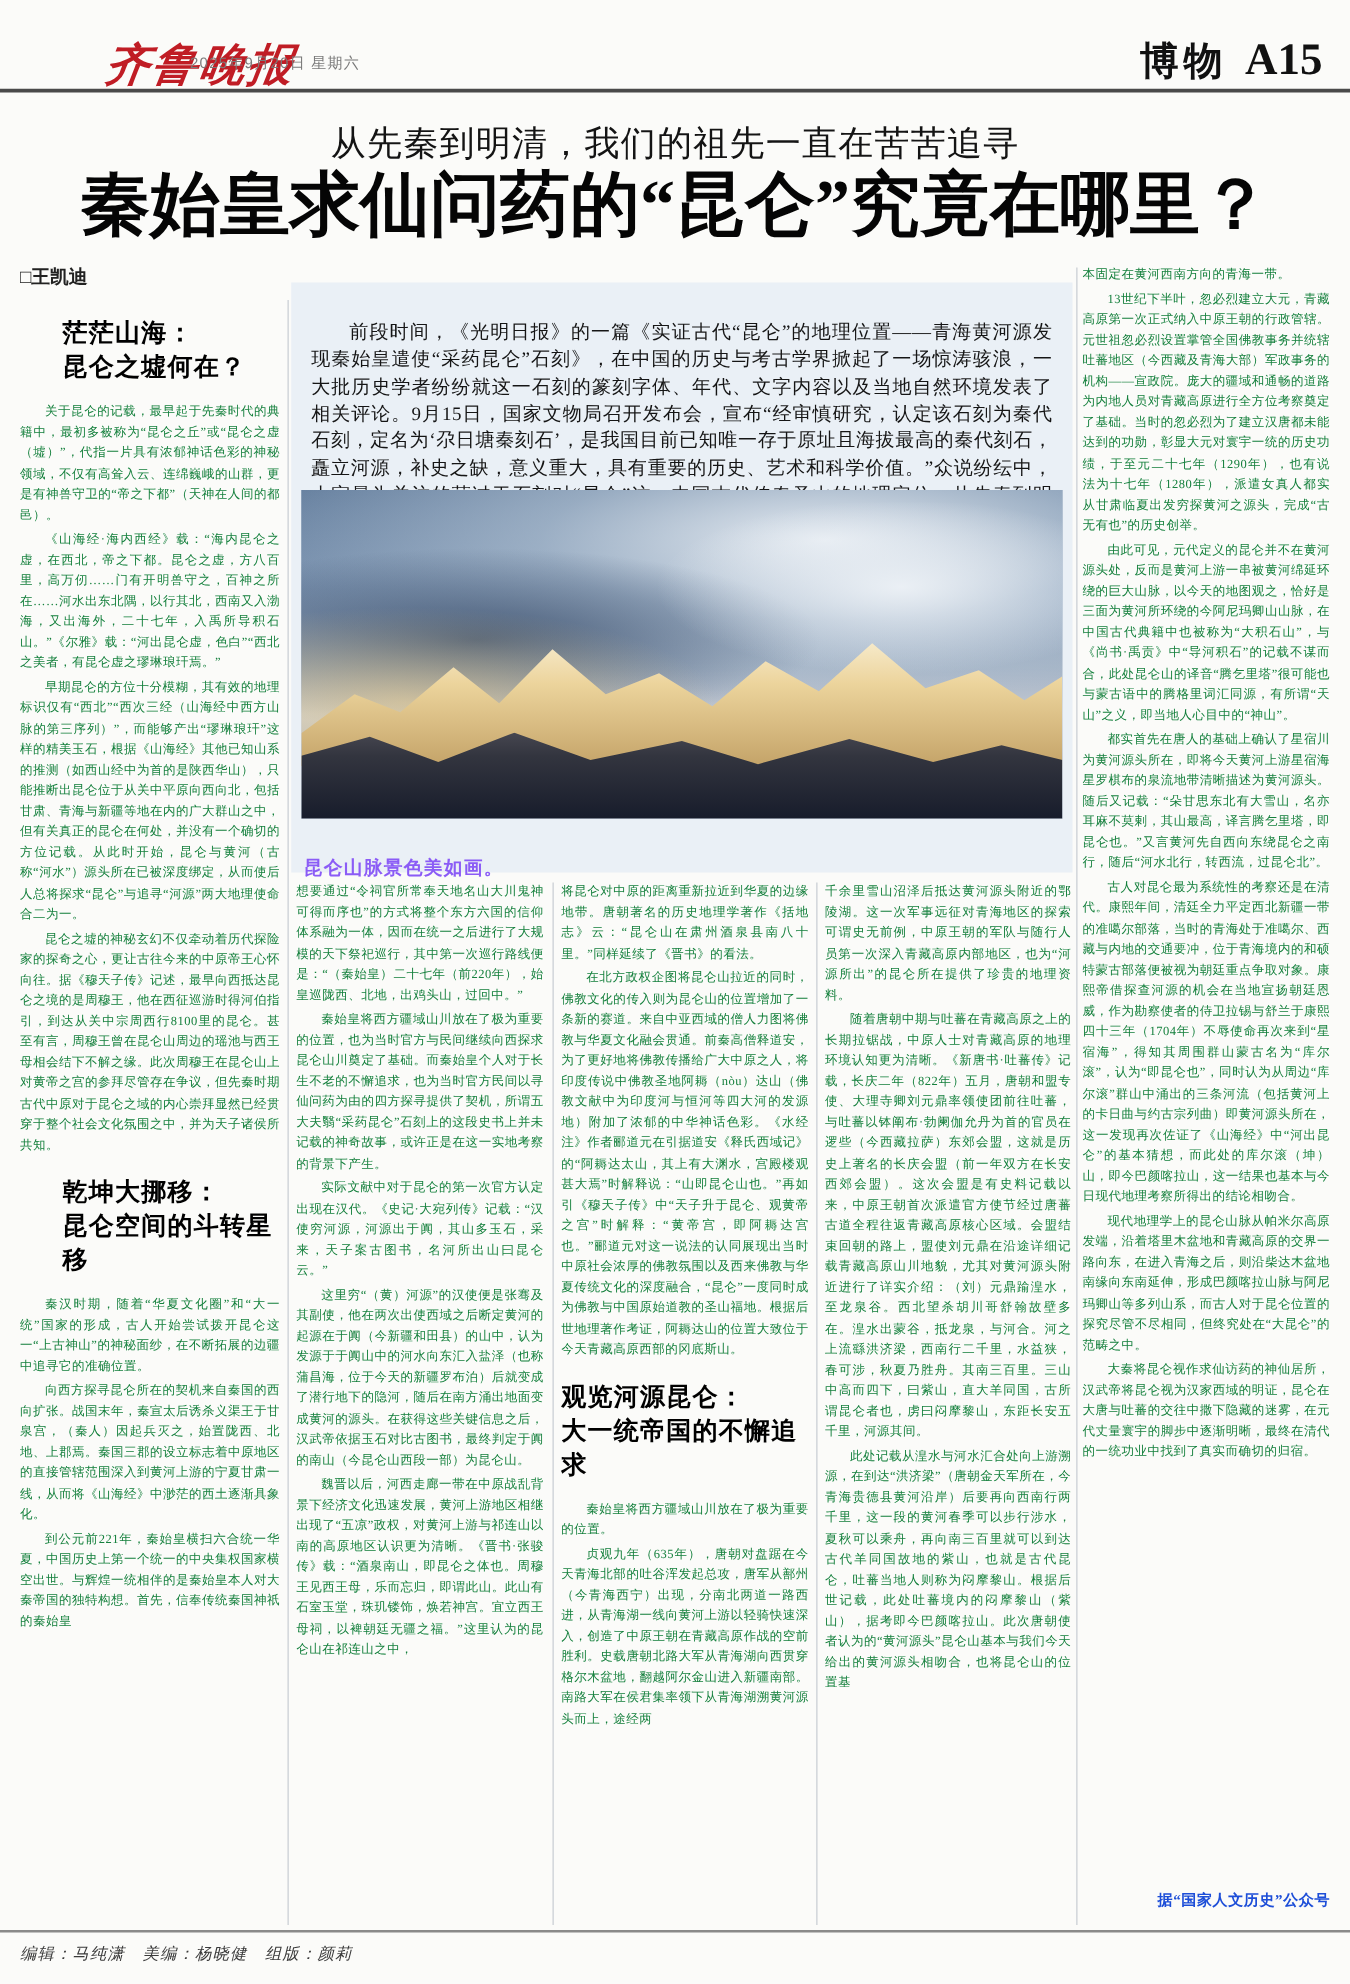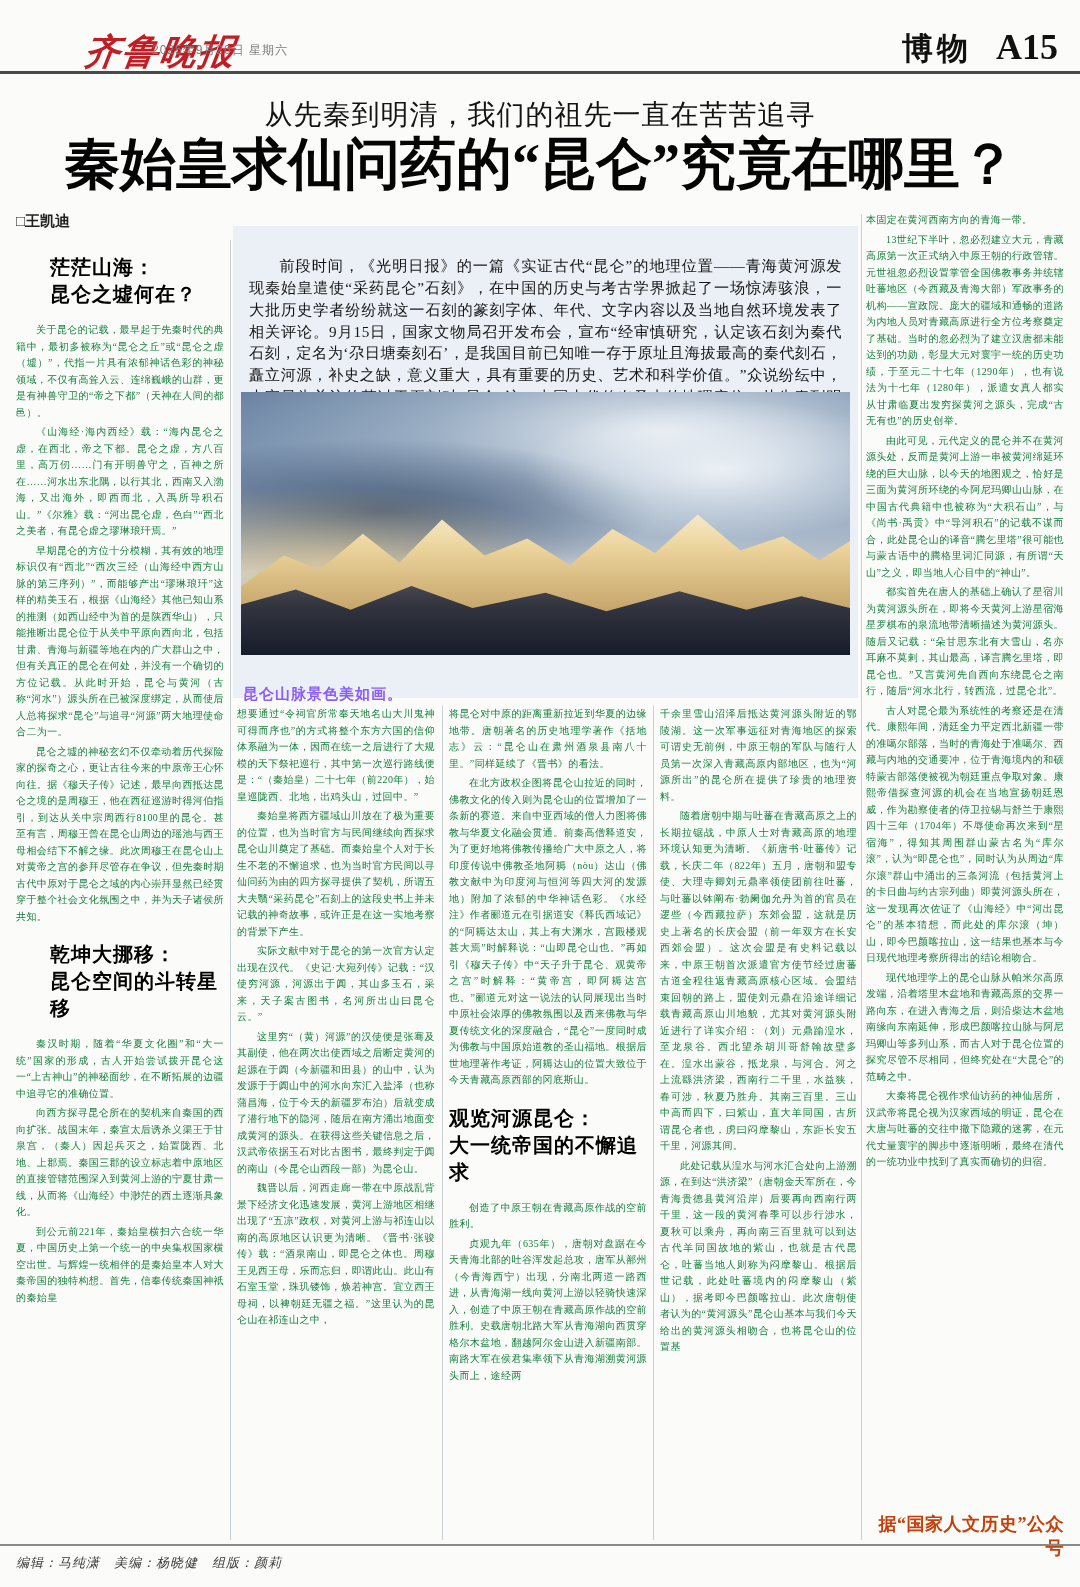--- a/index.html
+++ b/index.html
@@ -1,21 +1,21 @@
 <!DOCTYPE html>
 <html><head>
 <meta charset="utf-8">
 <style>
   html,body{margin:0;padding:0;}
   body{width:1080px;height:1587px;position:relative;background:#fbfbf9;font-family:"Liberation Serif",serif;overflow:hidden;}
   .abs{position:absolute;}
   
   .masthead{left:84px;top:28px;font-size:36px;font-weight:bold;color:#c01d25;transform:skewX(-8deg);letter-spacing:2px;font-style:italic;}
   .pagedate{left:152px;top:42px;font-size:12px;color:#7a7a7a;font-family:"Liberation Sans",sans-serif;letter-spacing:1px;}
-  .sectionwrap{right:22px;top:26px;display:flex;align-items:baseline;gap:24px;}
+  .sectionwrap{right:22px;top:26px;display:flex;align-items:baseline;gap:14px;}
   .sectionname{font-size:31px;font-weight:bold;color:#111;letter-spacing:4px;}
   .pagenum{font-size:36px;font-weight:bold;color:#111;font-family:"Liberation Serif",serif;}
   .headrule{left:0;top:71px;width:1080px;height:3px;background:#4a4a4a;}
   
   .kicker{left:0;top:96px;width:1080px;text-align:center;font-size:28px;color:#141414;letter-spacing:1px;}
   .maintitle{left:0;top:128px;width:1080px;text-align:center;font-size:56px;font-weight:900;color:#050505;letter-spacing:0px;line-height:72px;}
   .author{left:16px;top:212px;font-size:15px;font-weight:bold;color:#222;text-align:center;}
   
   .para{font-size:10px;line-height:16.5px;text-align:justify;text-indent:2em;color:#15803d;margin:0 0 3px;letter-spacing:0.4px;}
   .noindent{text-indent:0;}
@@ -31,21 +31,21 @@
   .cloud2{position:absolute;left:-60px;top:40px;width:500px;height:160px;background:radial-gradient(ellipse at 40% 50%,rgba(55,75,105,.85) 0%,rgba(55,75,105,0) 65%);}
   .cloud3{position:absolute;right:-60px;top:10px;width:420px;height:150px;background:radial-gradient(ellipse at 55% 45%,rgba(240,244,248,.9) 0%,rgba(240,244,248,0) 60%);}
   .ridgeback{position:absolute;left:0;bottom:42px;width:100%;height:120px;background:linear-gradient(180deg,#fdf7e6 0%,#ecd49c 45%,#c4a368 100%);clip-path:polygon(0 78%,7% 52%,13% 64%,20% 34%,26% 58%,33% 22%,40% 52%,47% 38%,54% 60%,61% 30%,68% 50%,75% 18%,82% 48%,89% 36%,95% 56%,100% 40%,100% 100%,0 100%);}
   .ridgefront{position:absolute;left:0;bottom:0;width:100%;height:84px;background:linear-gradient(180deg,#56555e 0%,#33353f 40%,#171c2b 100%);clip-path:polygon(0 40%,9% 22%,18% 46%,28% 18%,38% 44%,50% 26%,60% 48%,72% 24%,83% 46%,92% 30%,100% 44%,100% 100%,0 100%);}
   .glow{position:absolute;left:0;bottom:60px;width:55%;height:110px;background:radial-gradient(ellipse at 25% 70%,rgba(250,215,140,.55) 0%,rgba(250,215,140,0) 70%);}
   .caption{position:absolute;left:10px;top:459px;font-size:15px;font-weight:bold;color:#8b5cf6;letter-spacing:1px;}
   .col2{left:237px;top:706px;width:198px;height:834px;overflow:hidden;}
   .col3{left:449px;top:706px;width:198px;height:834px;overflow:hidden;}
   .col4{left:660px;top:706px;width:197px;height:834px;overflow:hidden;}
   .rightcol{left:866px;top:212px;width:198px;height:1296px;overflow:hidden;}
-  .source{left:866px;top:1512px;width:198px;font-size:18px;font-weight:bold;color:#c2410c;text-align:right;letter-spacing:0.5px;}
+  .source{left:866px;top:1512px;width:198px;font-size:12px;font-weight:bold;color:#1d4ed8;text-align:right;letter-spacing:0.5px;}
   
   .vsep{width:1px;background:#c9ced3;}
   .sep1{left:230px;top:240px;height:1300px;}
   .sep2{left:442px;top:706px;height:834px;}
   .sep3{left:653px;top:706px;height:834px;}
   .sep4{left:861px;top:214px;height:1326px;}
   
   .footrule{left:0;top:1544px;width:1080px;height:2px;background:#8a8a8a;}
   .credits{left:16px;top:1554px;font-size:13px;color:#3a3a3a;letter-spacing:1px;font-style:italic;}
 </style>
@@ -63,21 +63,21 @@
 <div class="abs kicker">从先秦到明清，我们的祖先一直在苦苦追寻</div>
 <div class="abs maintitle">秦始皇求仙问药的“昆仑”究竟在哪里？</div>
 <div class="abs author">□王凯迪</div>
 
 <div class="abs leftcol">
   <div class="colheading lefthead">
     <span class="hl">茫茫山海：</span>
     <span class="hl">昆仑之墟何在？</span>
   </div>
   <p class="para">关于昆仑的记载，最早起于先秦时代的典籍中，最初多被称为“昆仑之丘”或“昆仑之虚（墟）”，代指一片具有浓郁神话色彩的神秘领域，不仅有高耸入云、连绵巍峨的山群，更是有神兽守卫的“帝之下都”（天神在人间的都邑）。</p>
-  <p class="para">《山海经·海内西经》载：“海内昆仑之虚，在西北，帝之下都。昆仑之虚，方八百里，高万仞……门有开明兽守之，百神之所在……河水出东北隅，以行其北，西南又入渤海，又出海外，即西而北，入禹所导积石山。”《尔雅》载：“河出昆仑虚，色白”“西北之美者，有昆仑虚之璆琳琅玕焉。”</p>
+  <p class="para">《山海经·海内西经》载：“海内昆仑之虚，在西北，帝之下都。昆仑之虚，方八百里，高万仞……门有开明兽守之，百神之所在……河水出东北隅，以行其北，西南又入渤海，又出海外，二十七年，入禹所导积石山。”《尔雅》载：“河出昆仑虚，色白”“西北之美者，有昆仑虚之璆琳琅玕焉。”</p>
   <p class="para">早期昆仑的方位十分模糊，其有效的地理标识仅有“西北”“西次三经（山海经中西方山脉的第三序列）”，而能够产出“璆琳琅玕”这样的精美玉石，根据《山海经》其他已知山系的推测（如西山经中为首的是陕西华山），只能推断出昆仑位于从关中平原向西向北，包括甘肃、青海与新疆等地在内的广大群山之中，但有关真正的昆仑在何处，并没有一个确切的方位记载。从此时开始，昆仑与黄河（古称“河水”）源头所在已被深度绑定，从而使后人总将探求“昆仑”与追寻“河源”两大地理使命合二为一。</p>
   <p class="para">昆仑之墟的神秘玄幻不仅牵动着历代探险家的探奇之心，更让古往今来的中原帝王心怀向往。据《穆天子传》记述，最早向西抵达昆仑之境的是周穆王，他在西征巡游时得河伯指引，到达从关中宗周西行8100里的昆仑。甚至有言，周穆王曾在昆仑山周边的瑶池与西王母相会结下不解之缘。此次周穆王在昆仑山上对黄帝之宫的参拜尽管存在争议，但先秦时期古代中原对于昆仑之域的内心崇拜显然已经贯穿于整个社会文化氛围之中，并为天子诸侯所共知。</p>
   <div class="colheading lefthead">
     <span class="hl">乾坤大挪移：</span>
     <span class="hl">昆仑空间的斗转星移</span>
   </div>
   <p class="para">秦汉时期，随着“华夏文化圈”和“大一统”国家的形成，古人开始尝试拨开昆仑这一“上古神山”的神秘面纱，在不断拓展的边疆中追寻它的准确位置。</p>
   <p class="para">向西方探寻昆仑所在的契机来自秦国的西向扩张。战国末年，秦宣太后诱杀义渠王于甘泉宫，（秦人）因起兵灭之，始置陇西、北地、上郡焉。秦国三郡的设立标志着中原地区的直接管辖范围深入到黄河上游的宁夏甘肃一线，从而将《山海经》中渺茫的西土逐渐具象化。</p>
   <p class="para">到公元前221年，秦始皇横扫六合统一华夏，中国历史上第一个统一的中央集权国家横空出世。与辉煌一统相伴的是秦始皇本人对大秦帝国的独特构想。首先，信奉传统秦国神祇的秦始皇</p>
 </div>
@@ -103,21 +103,21 @@
   <p class="para">魏晋以后，河西走廊一带在中原战乱背景下经济文化迅速发展，黄河上游地区相继出现了“五凉”政权，对黄河上游与祁连山以南的高原地区认识更为清晰。《晋书·张骏传》载：“酒泉南山，即昆仑之体也。周穆王见西王母，乐而忘归，即谓此山。此山有石室玉堂，珠玑镂饰，焕若神宫。宜立西王母祠，以裨朝廷无疆之福。”这里认为的昆仑山在祁连山之中，</p>
 </div>
 
 <div class="abs col3">
   <p class="para noindent">将昆仑对中原的距离重新拉近到华夏的边缘地带。唐朝著名的历史地理学著作《括地志》云：“昆仑山在肃州酒泉县南八十里。”同样延续了《晋书》的看法。</p>
   <p class="para">在北方政权企图将昆仑山拉近的同时，佛教文化的传入则为昆仑山的位置增加了一条新的赛道。来自中亚西域的僧人力图将佛教与华夏文化融会贯通。前秦高僧释道安，为了更好地将佛教传播给广大中原之人，将印度传说中佛教圣地阿耨（nòu）达山（佛教文献中为印度河与恒河等四大河的发源地）附加了浓郁的中华神话色彩。《水经注》作者郦道元在引据道安《释氏西域记》的“阿耨达太山，其上有大渊水，宫殿楼观甚大焉”时解释说：“山即昆仑山也。”再如引《穆天子传》中“天子升于昆仑、观黄帝之宫”时解释：“黄帝宫，即阿耨达宫也。”郦道元对这一说法的认同展现出当时中原社会浓厚的佛教氛围以及西来佛教与华夏传统文化的深度融合，“昆仑”一度同时成为佛教与中国原始道教的圣山福地。根据后世地理著作考证，阿耨达山的位置大致位于今天青藏高原西部的冈底斯山。</p>
   <div class="colheading">
     <span class="hl">观览河源昆仑：</span>
     <span class="hl">大一统帝国的不懈追求</span>
   </div>
-  <p class="para">创造了中原王朝在青藏高原作战的空前胜利。</p>
+  <p class="para">秦始皇将西方疆域山川放在了极为重要的位置。</p>
   <p class="para">贞观九年（635年），唐朝对盘踞在今天青海北部的吐谷浑发起总攻，唐军从鄯州（今青海西宁）出现，分南北两道一路西进，从青海湖一线向黄河上游以轻骑快速深入，创造了中原王朝在青藏高原作战的空前胜利。史载唐朝北路大军从青海湖向西贯穿格尔木盆地，翻越阿尔金山进入新疆南部。南路大军在侯君集率领下从青海湖溯黄河源头而上，途经两</p>
 </div>
 
 <div class="abs col4">
   <p class="para noindent">千余里雪山沼泽后抵达黄河源头附近的鄂陵湖。这一次军事远征对青海地区的探索可谓史无前例，中原王朝的军队与随行人员第一次深入青藏高原内部地区，也为“河源所出”的昆仑所在提供了珍贵的地理资料。</p>
   <p class="para">随着唐朝中期与吐蕃在青藏高原之上的长期拉锯战，中原人士对青藏高原的地理环境认知更为清晰。《新唐书·吐蕃传》记载，长庆二年（822年）五月，唐朝和盟专使、大理寺卿刘元鼎率领使团前往吐蕃，与吐蕃以钵阐布·勃阑伽允丹为首的官员在逻些（今西藏拉萨）东郊会盟，这就是历史上著名的长庆会盟（前一年双方在长安西郊会盟）。这次会盟是有史料记载以来，中原王朝首次派遣官方使节经过唐蕃古道全程往返青藏高原核心区域。会盟结束回朝的路上，盟使刘元鼎在沿途详细记载青藏高原山川地貌，尤其对黄河源头附近进行了详实介绍：（刘）元鼎踰湟水，至龙泉谷。西北望杀胡川哥舒翰故壁多在。湟水出蒙谷，抵龙泉，与河合。河之上流繇洪济梁，西南行二千里，水益狭，春可涉，秋夏乃胜舟。其南三百里。三山中高而四下，曰紫山，直大羊同国，古所谓昆仑者也，虏曰闷摩黎山，东距长安五千里，河源其间。</p>
   <p class="para">此处记载从湟水与河水汇合处向上游溯源，在到达“洪济梁”（唐朝金天军所在，今青海贵德县黄河沿岸）后要再向西南行两千里，这一段的黄河春季可以步行涉水，夏秋可以乘舟，再向南三百里就可以到达古代羊同国故地的紫山，也就是古代昆仑，吐蕃当地人则称为闷摩黎山。根据后世记载，此处吐蕃境内的闷摩黎山（紫山），据考即今巴颜喀拉山。此次唐朝使者认为的“黄河源头”昆仑山基本与我们今天给出的黄河源头相吻合，也将昆仑山的位置基</p>
 </div>
 
 <div class="abs rightcol">

